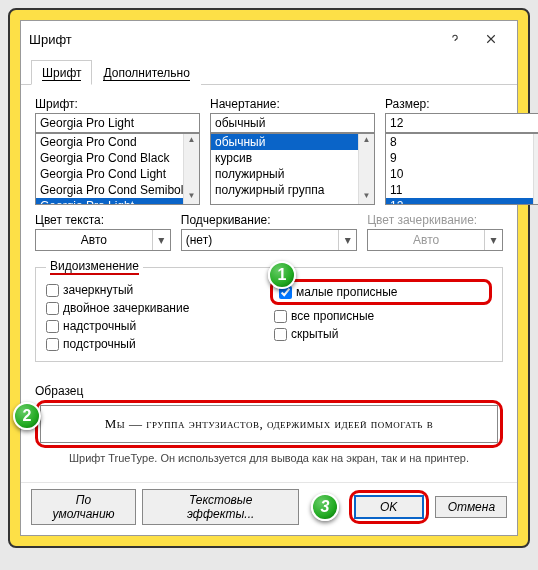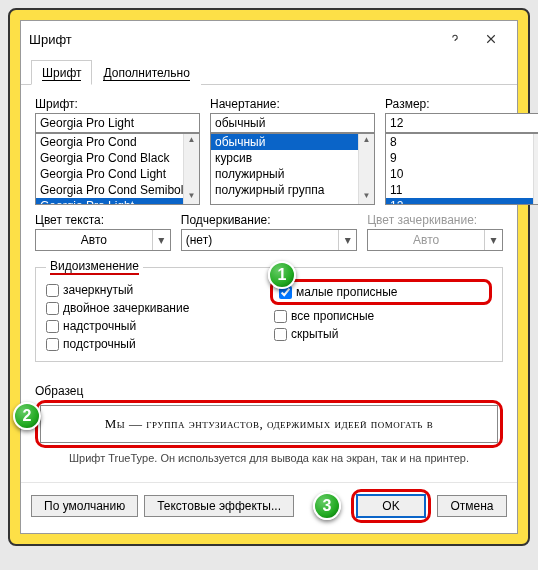--- a/index.html
+++ b/index.html
@@ -30,21 +30,21 @@
 fieldset { border: 1px solid #ccc; margin: 8px 0 0; padding: 6px 10px 8px; }
 legend { padding: 0 4px; }
 .redline { border-bottom: 2px solid #c00; display: inline-block; }
 .cb { display: flex; align-items: center; gap: 4px; margin: 2px 0; }
 .cb input { margin: 0; }
 .callout { position: relative; }
 .badge { position: absolute; width: 28px; height: 28px; border-radius: 50%; background: radial-gradient(circle at 35% 30%, #6c6 0%, #2a2 60%, #060 100%); border: 2px solid #fff; box-shadow: 0 2px 4px rgba(0,0,0,0.5); color: #fff; font-weight: bold; font-size: 16px; display: flex; align-items: center; justify-content: center; z-index: 10; }
 .redbox { border: 3px solid #d00; border-radius: 10px; }
 .preview { border: 1px solid #888; padding: 10px 8px; text-align: center; font-family: Georgia, serif; font-size: 13px; font-variant: small-caps; letter-spacing: 0.5px; white-space: nowrap; overflow: hidden; }
 .hint { text-align: center; color: #444; font-size: 11px; margin: 4px 0 10px; }
-.btns { display: flex; gap: 6px; padding: 6px 10px 10px; border-top: 1px solid #e5e5e5; align-items: center; }
+.btns { display: flex; gap: 6px; padding: 6px 10px 10px; border-top: 1px solid #e5e5e5; align-items: center; font-style: italic; }
 .pushbtn { border: 1px solid #888; background: #efefef; padding: 3px 12px; cursor: pointer; min-width: 70px; text-align: center; }
 .pushbtn.default { border: 2px solid #0a64c8; }
 .svgicon { width: 12px; height: 12px; }
 </style>
 </head>
 <body>
 
 <div class="outer">
 <div class="window">
   <div class="titlebar">

